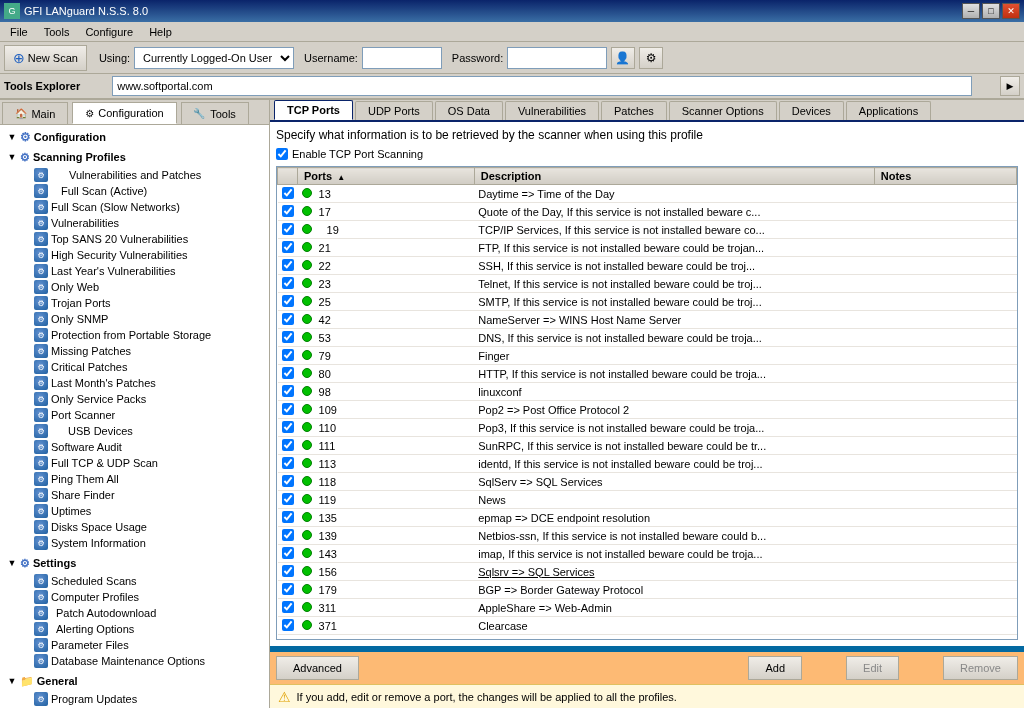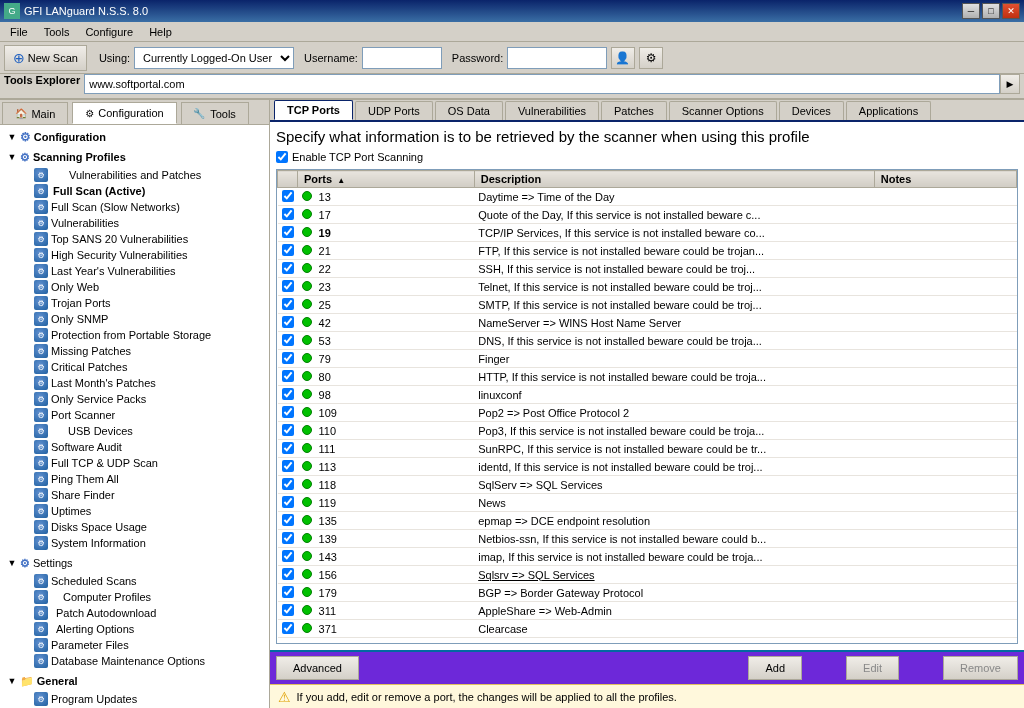--- a/index.html
+++ b/index.html
@@ -84,23 +84,24 @@
       border: 1px solid #aca899;
       display: flex; align-items: center; justify-content: center;
       cursor: pointer;
     }
 
     
     .tools-explorer {
       background: #d4d0c8;
       height: 26px;
       display: flex;
-      align-items: flex-start;
+      align-items: center;
       border-bottom: 2px solid #aca899;
       padding: 0 4px;
+      gap: 28px;
     }
     .tools-explorer-url {
       flex: 1;
       height: 20px;
       border: 1px solid #7f9db9;
       background: white;
       padding: 0 4px;
       font-size: 11px;
     }
     .tools-explorer-go {
@@ -225,21 +226,21 @@
     }
 
     
     .content-area {
       flex: 1;
       display: flex;
       flex-direction: column;
       overflow: hidden;
       padding: 6px;
     }
-    .content-desc { margin-bottom: 6px; font-size: 15px; color: #000; }
+    .content-desc { margin-bottom: 6px; font-size: 12px; color: #000; }
     .enable-check-row { display: flex; align-items: center; gap: 4px; margin-bottom: 6px; }
 
     
     .ports-table-container {
       flex: 1;
       border: 1px solid #7f9db9;
       overflow-y: auto;
       overflow-x: hidden;
     }
     .ports-table {
@@ -269,22 +270,22 @@
       background: #00c000;
       display: inline-block;
       border: 1px solid #008000;
     }
 
     
     .action-bar {
       display: flex;
       align-items: center;
       padding: 4px 6px;
-      border-top: 2px solid #0369a1;
-      background: #6d28d9;
+      border-top: 6px solid #0369a1;
+      background: #fdba74;
       gap: 4px;
     }
     .action-btn {
       height: 24px;
       padding: 0 16px;
       background: linear-gradient(to bottom, #f0ede8, #d4d0c8);
       border: 1px solid #aca899;
       cursor: pointer;
       font-size: 11px;
     }
@@ -403,21 +404,21 @@
       <div class="tree-item tree-indent2">
         <div class="profile-icon">
             <span style="font-size:8px; color:white;">⚙</span>
           </div>
         <span style="margin-left:21px;">Vulnerabilities and Patches</span>
       </div>
       <div class="tree-item tree-indent2">
         <div class="profile-icon">
             <span style="font-size:8px; color:white;">⚙</span>
           </div>
-        <span style="margin-left:5px;font-weight:bold;">Full Scan (Active)</span>
+        <span style="margin-left:13px;">Full Scan (Active)</span>
       </div>
       <div class="tree-item tree-indent2">
         <div class="profile-icon">
             <span style="font-size:8px; color:white;">⚙</span>
           </div>
         <span style="margin-left:3px;">Full Scan (Slow Networks)</span>
       </div>
       <div class="tree-item tree-indent2">
         <div class="profile-icon">
             <span style="font-size:8px; color:white;">⚙</span>
@@ -541,33 +542,33 @@
       <div class="tree-item tree-indent2">
         <div class="profile-icon">
             <span style="font-size:8px; color:white;">⚙</span>
           </div>
         <span style="margin-left:3px;">System Information</span>
       </div>
 
       <div class="tree-section tree-indent1" style="margin-top:2px;">
         <div class="tree-expand">▼</div>
         <span style="font-size:11px; color:#4472c4; margin-right:3px;">⚙</span>
-        <span style="font-weight:normal;">Settings</span>
+        <span style="font-weight:bold;">Settings</span>
       </div>
       <div class="tree-item tree-indent2">
         <div class="profile-icon">
             <span style="font-size:8px; color:white;">⚙</span>
           </div>
         <span style="margin-left:3px;">Scheduled Scans</span>
       </div>
       <div class="tree-item tree-indent2">
         <div class="profile-icon">
             <span style="font-size:8px; color:white;">⚙</span>
           </div>
-        <span style="margin-left:15px;">Computer Profiles</span>
+        <span style="margin-left:3px;">Computer Profiles</span>
       </div>
       <div class="tree-item tree-indent2">
         <div class="profile-icon">
             <span style="font-size:8px; color:white;">⚙</span>
           </div>
         <span style="margin-left:8px;">Patch Autodownload</span>
       </div>
       <div class="tree-item tree-indent2">
         <div class="profile-icon">
             <span style="font-size:8px; color:white;">⚙</span>
@@ -660,21 +661,21 @@
       </td>
       <td style="overflow:hidden; max-width:380px; text-overflow:ellipsis; white-space:nowrap;">Quote of the Day, If this service is not installed beware c...</td>
       <td></td>
     </tr>
               <tr>
       <td class="check-col">
         <input type="checkbox" checked="" style="">
       </td>
       <td>
         <span class="status-dot"></span>
-        <span style="margin-left:4px;font-weight:bold;">19</span>
+        <span style="margin-left:12px;">19</span>
       </td>
       <td style="overflow:hidden; max-width:380px; text-overflow:ellipsis; white-space:nowrap;">TCP/IP Services, If this service is not installed beware co...</td>
       <td></td>
     </tr>
               <tr>
       <td class="check-col">
         <input type="checkbox" checked="" style="">
       </td>
       <td>
         <span class="status-dot"></span>

